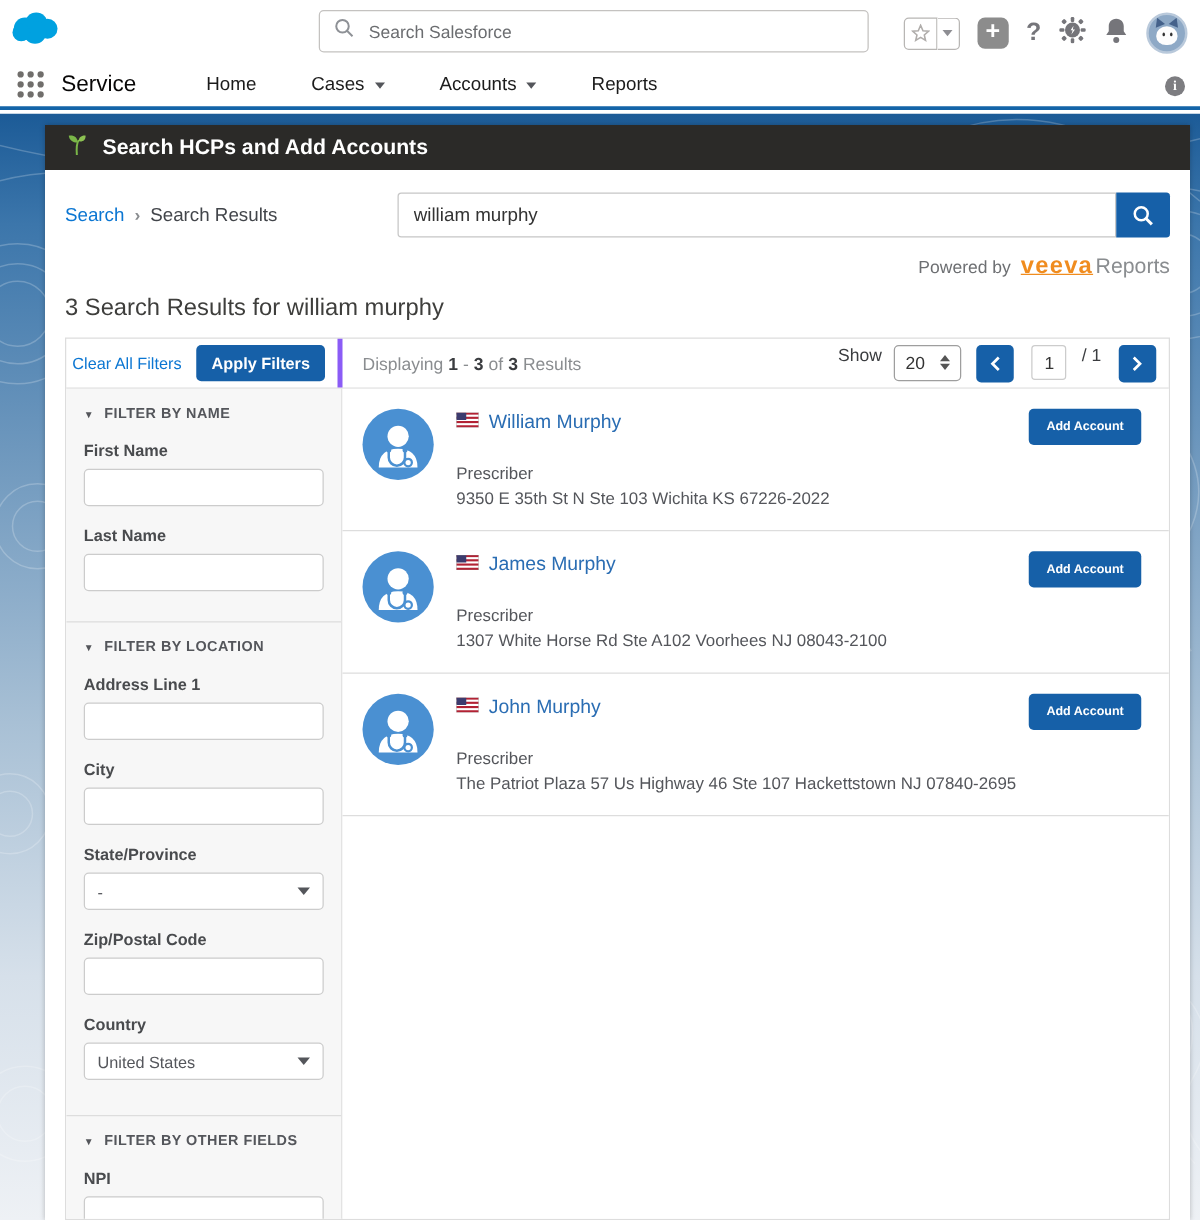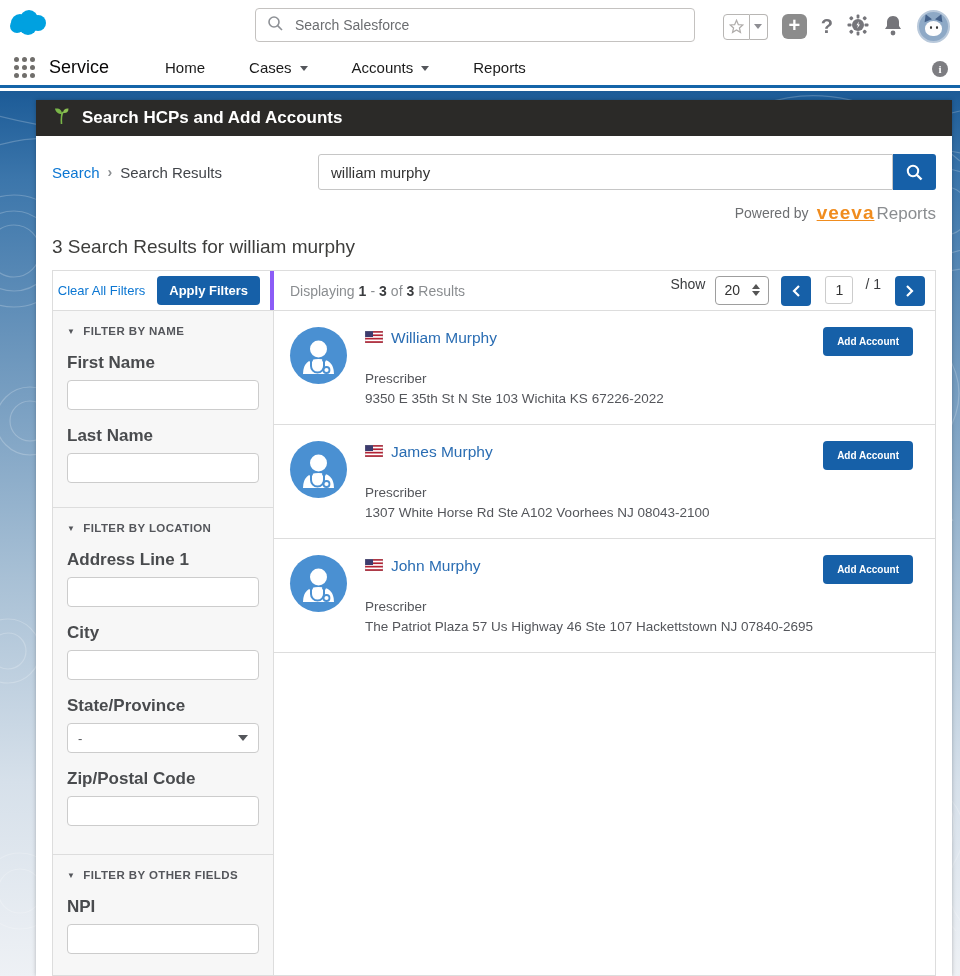--- a/index.html
+++ b/index.html
@@ -76,21 +76,21 @@
   .pg-input { width:28px; height:28px; border:1px solid #ccc; border-radius:3px; text-align:center; font-size:14px; color:#333; margin-left:6px; font-family:"Liberation Sans",sans-serif; }
   .pg-total { font-size:14px; color:#3a3c3f; margin:0 2px 0 4px; }
 
   .box-content { flex:1; display:flex; min-height:0; }
   .filter-col { width:221px; background:#f7f7f7; border-right:1px solid #ddd; overflow:hidden; }
   .filter-section { padding:14px 14px 10px 14px; }
   .filter-section + .filter-section { border-top:1px solid #ddd; }
   .filter-hdr { display:flex; align-items:center; gap:8px; color:#54565b; font-size:11.5px; font-weight:bold; letter-spacing:.4px; margin-bottom:6px; }
   .filter-hdr .tri { font-size:8px; color:#54565b; }
   .fgroup { margin-top:16px; }
-  .flabel { font-size:17px; font-weight:bold; color:#494b4e; margin-bottom:7px; }
+  .flabel { font-size:13px; font-weight:bold; color:#494b4e; margin-bottom:7px; }
   .finput { width:100%; height:30px; border:1px solid #ccc; border-radius:4px; background:#fff; padding:0 8px; font-size:13px; font-family:"Liberation Sans",sans-serif; }
   .fselect { width:100%; height:30px; border:1px solid #ccc; border-radius:4px; background:#fff; padding:0 10px; font-size:13px; color:#54565b; display:flex; align-items:center; }
   .fselect .sel-caret { margin-left:auto; width:0;height:0;border-left:5px solid transparent;border-right:5px solid transparent;border-top:6px solid #54565b; }
 
   .results-col { flex:1; background:#fff; display:flex; flex-direction:column; }
   .result-row { position:relative; border-bottom:1px solid #ddd; padding:16px 16px 18px 16px; display:flex; }
   .hcp-avatar { width:57px; height:57px; border-radius:50%; background:#4a90d2; flex:0 0 57px; margin-right:18px; }
   .row-main { flex:1; min-width:0; }
   .name-line { display:flex; align-items:center; gap:8px; margin-top:2px; }
   .hcp-name { color:#2a6db3; font-size:15.5px; }
@@ -335,20 +335,27 @@
               <div class="flabel">State/Province</div>
               <div class="fselect">
                 <span>-</span>
                 <span class="sel-caret"></span>
               </div>
             </div>
             <div class="fgroup">
               <div class="flabel">Zip/Postal Code</div>
               <input class="finput" style="">
             </div>
+            <div class="fgroup">
+              <div class="flabel">Country</div>
+              <div class="fselect">
+                <span>United States</span>
+                <span class="sel-caret"></span>
+              </div>
+            </div>
             <div style="height:18px;"></div>
           </div>
 
           <div class="filter-section">
             <div class="filter-hdr">
               <span class="tri">▼</span>
               <span>FILTER BY OTHER FIELDS</span>
             </div>
             <div class="fgroup">
               <div class="flabel">NPI</div>

